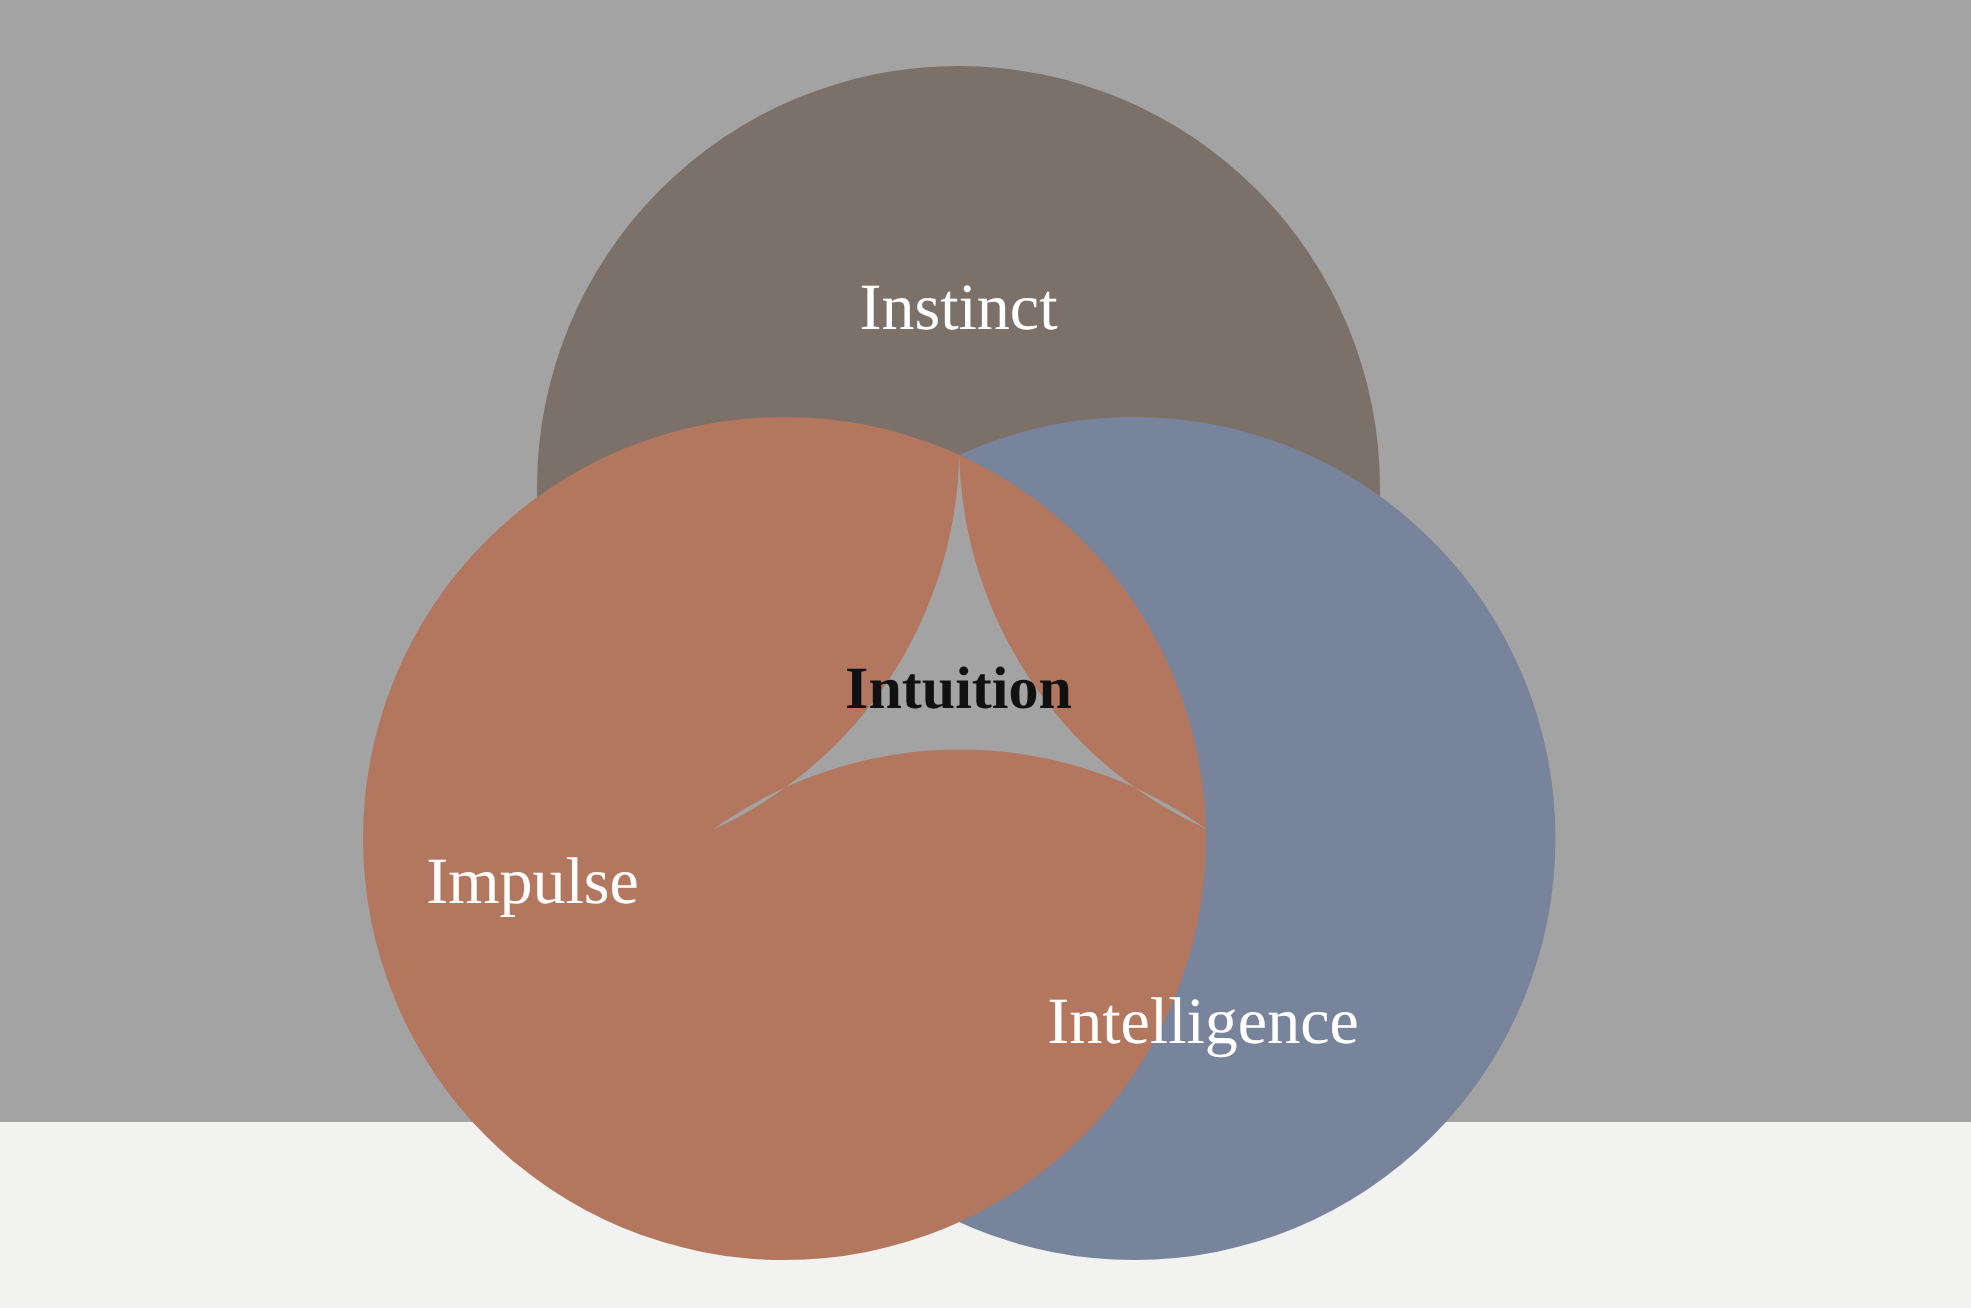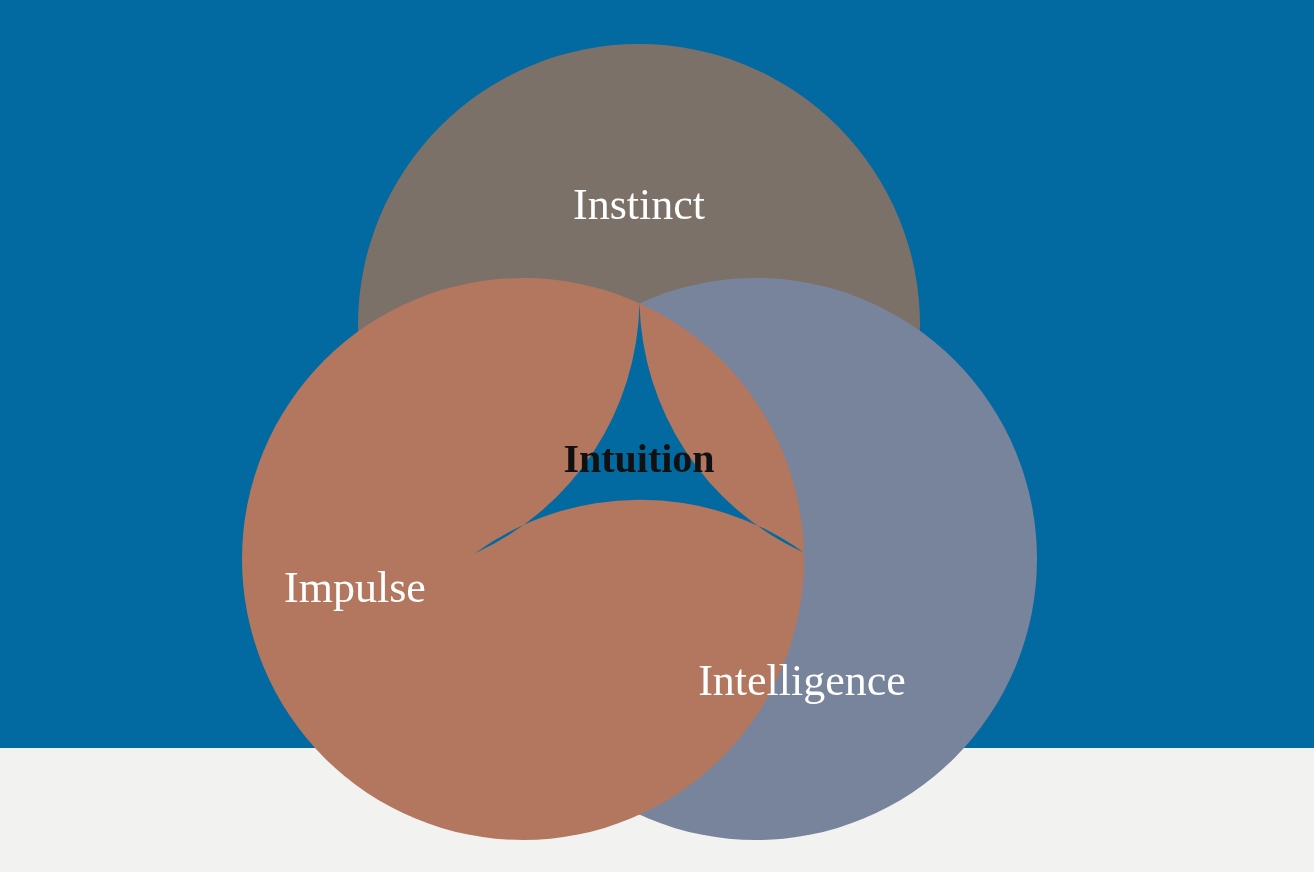--- a/index.html
+++ b/index.html
@@ -11,21 +11,21 @@
     width: 1314px;
     height: 872px;
     background: #f2f2f1;
     font-family: "Liberation Serif", "DejaVu Serif", serif;
     overflow: hidden;
   }
   #diagram-stage {
     position: relative;
     width: 1314px;
     height: 748px;
-    background: #0369a1;
+    background: #a3a3a3;
   }
   #venn-svg {
     position: absolute;
     left: 0;
     top: 0;
     width: 1314px;
     height: 872px;
     display: block;
   }
   .ring-label {

